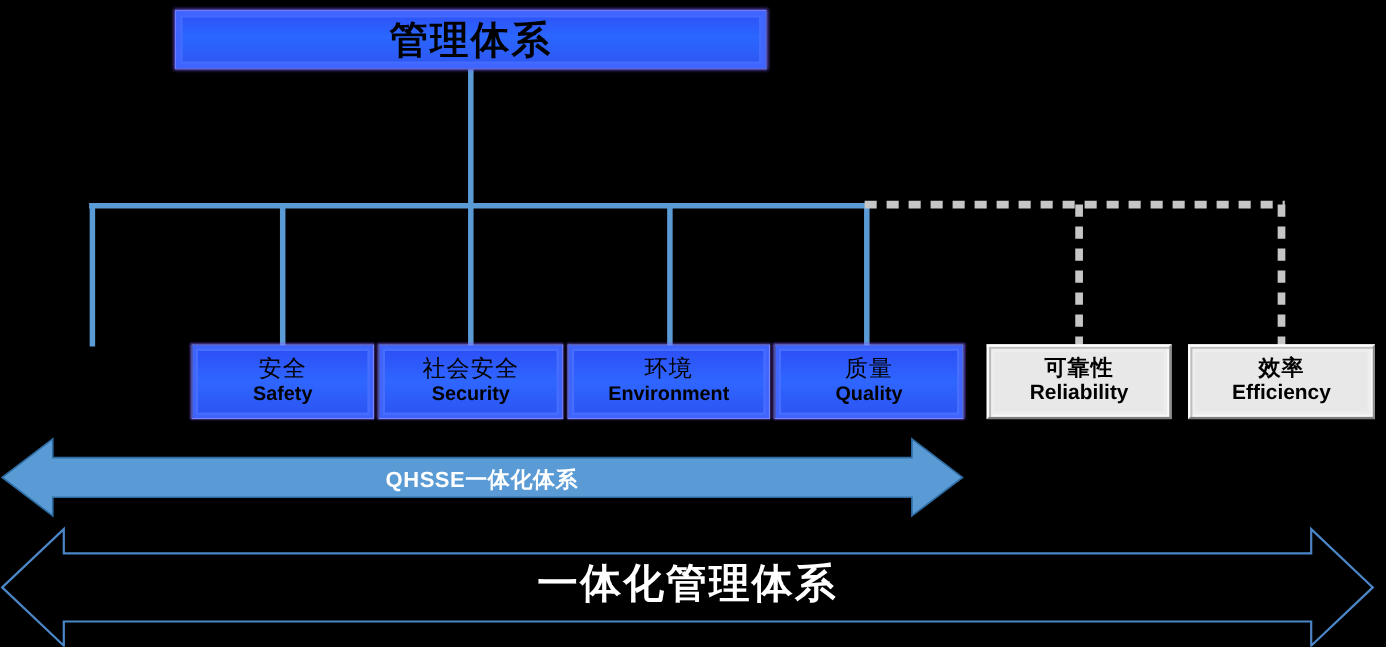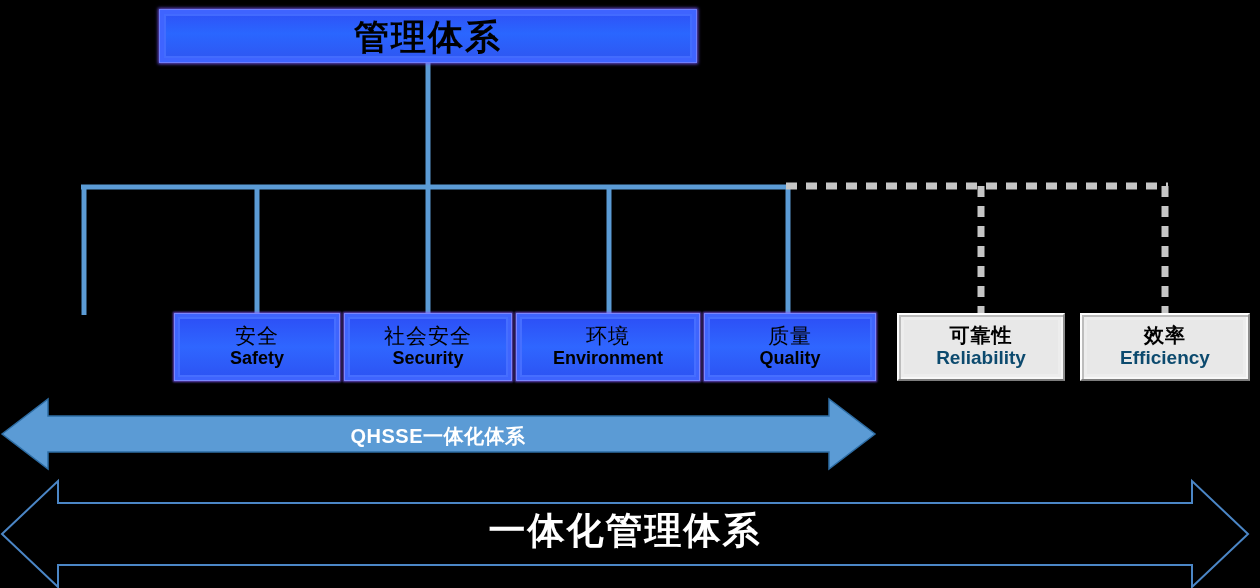--- a/index.html
+++ b/index.html
@@ -113,21 +113,21 @@
   .gray-box .cn {
     font-size: 20px;
     font-weight: bold;
     color: #000000;
     line-height: 1.05;
     letter-spacing: 1px;
   }
   .gray-box .en {
     font-size: 19px;
     font-weight: bold;
-    color: #0c4a6e;
+    color: #000000;
     line-height: 1.15;
     margin-top: 1px;
   }
 
   
   #arrows {
     position: absolute;
     left: 0; top: 0;
     width: 1260px;
     height: 588px;

